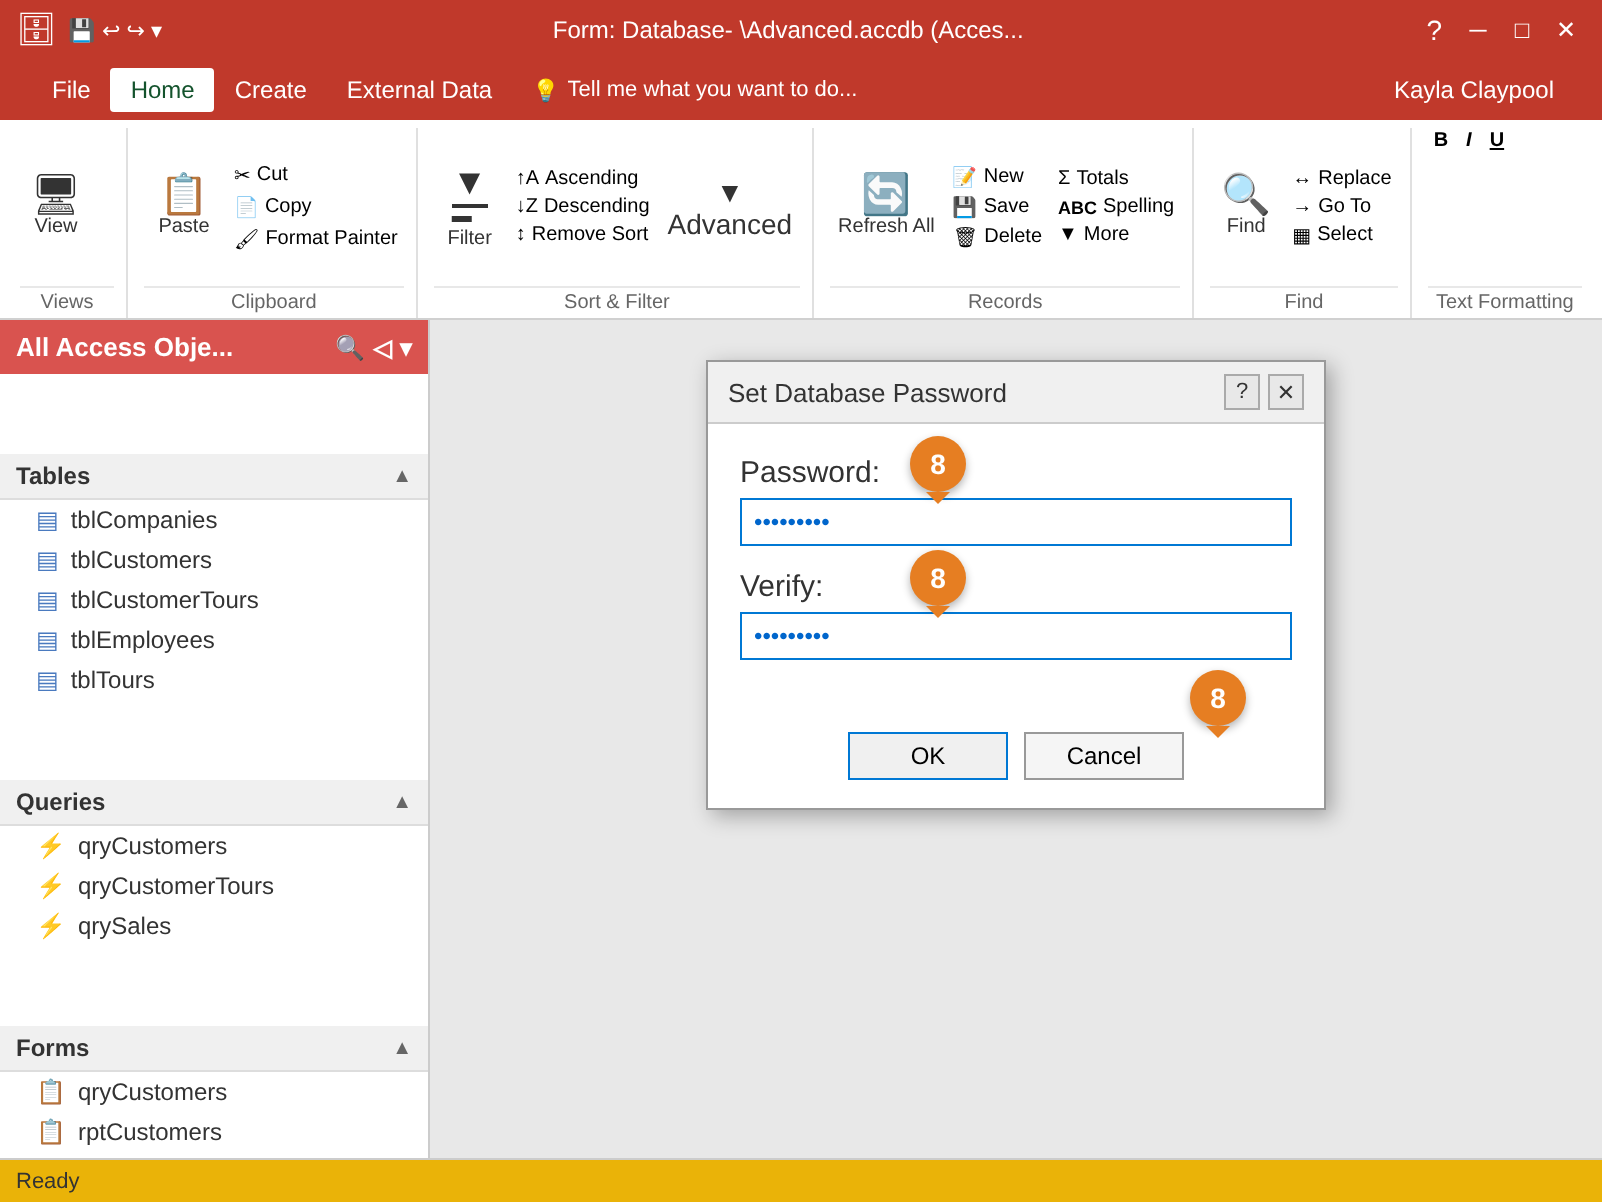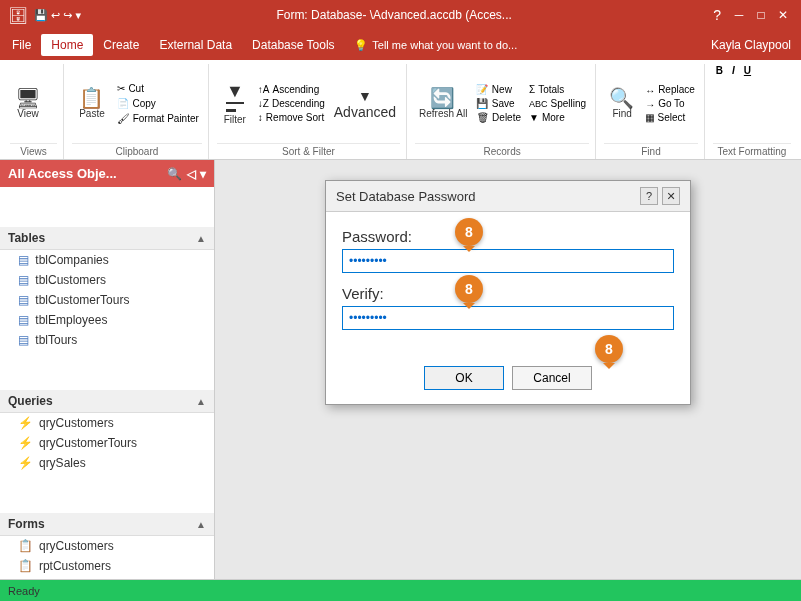--- a/index.html
+++ b/index.html
@@ -20,30 +20,30 @@
     .title-bar-controls { display: flex; gap: 2px; align-items: center; }
     .title-btn { width: 20px; height: 20px; display: flex; align-items: center; justify-content: center; cursor: pointer; font-size: 12px; color: white; }
     .qmark { color: white; font-size: 14px; cursor: pointer; padding: 0 6px; }
 
     
     .menu-bar {
       background: #c0392b;
       height: 30px;
       display: flex;
       align-items: center;
-      padding: 0 2px;
+      padding: 0 16px;
     }
     .menu-item {
       padding: 4px 10px;
       color: white;
       cursor: pointer;
       font-size: 12px;
       border-radius: 2px;
     }
-    .menu-item.active { background: white; color: #b91c1c; }
+    .menu-item.active { background: white; color: #14532d; }
     .user-info { margin-left: auto; color: white; padding-right: 8px; font-size: 12px; }
 
     
     .ribbon {
       background: white;
       border-bottom: 1px solid #d0d0d0;
       height: 100px;
       display: flex;
       flex-direction: column;
     }
@@ -85,21 +85,21 @@
       color: #333;
       min-width: 36px;
     }
     .ribbon-icon { font-size: 20px; line-height: 1; }
     .ribbon-small-btn {
       display: flex; align-items: center; gap: 3px; padding: 1px 3px; cursor: pointer; border-radius: 2px; font-size: 10px; white-space: nowrap;
     }
 
     
     .status-bar {
-      background: #22c55e;
+      background: #eab308;
       border-top: 1px solid #ccc;
       height: 22px;
       display: flex;
       align-items: center;
       padding: 0 8px;
       font-size: 11px;
       color: #333;
       position: absolute;
       bottom: 0;
       left: 0;
@@ -172,21 +172,21 @@
       top: 0; left: 0; right: 0; bottom: 0;
       display: flex;
       align-items: flex-start;
       justify-content: center;
       padding-top: 20px;
     }
     .dialog {
       background: white;
       border: 1px solid #999;
       box-shadow: 3px 3px 10px rgba(0,0,0,0.3);
-      width: 366px;
+      width: 310px;
     }
     .dialog-titlebar {
       background: #f0f0f0;
       border-bottom: 1px solid #ccc;
       padding: 6px 10px;
       display: flex;
       align-items: center;
       justify-content: space-between;
     }
     .dialog-title { font-size: 13px; font-weight: normal; color: #333; }
@@ -273,21 +273,20 @@
     <span class="title-btn">□</span>
     <span class="title-btn close">✕</span>
   </div>
 </div>
 
 <div class="menu-bar">
   <span class="menu-item">File</span>
   <span class="menu-item active">Home</span>
   <span class="menu-item">Create</span>
   <span class="menu-item">External Data</span>
-  <span class="menu-item">Database Tools</span>
   <span style="margin-left:10px;color:white;font-size:11px;display:flex;align-items:center;gap:4px;">
     <span>💡</span>
     <span>Tell me what you want to do...</span>
   </span>
   <div class="user-info">Kayla Claypool</div>
 </div>
 
 <div class="ribbon">
   <div class="ribbon-content">
 
@@ -372,21 +371,21 @@
             <span>🗑</span>
             <span>Delete</span>
           </div>
         </div>
         <div style="display:flex;flex-direction:column;gap:1px;">
           <div class="ribbon-small-btn">
             <span>Σ</span>
             <span>Totals</span>
           </div>
           <div class="ribbon-small-btn">
-            <span style="font-weight:normal;font-size:9px;">ABC</span>
+            <span style="font-weight:bold;font-size:9px;">ABC</span>
             <span>Spelling</span>
           </div>
           <div class="ribbon-small-btn">
             <span>▼</span>
             <span>More</span>
           </div>
         </div>
       </div>
       <div class="ribbon-group-label">Records</div>
     </div>

